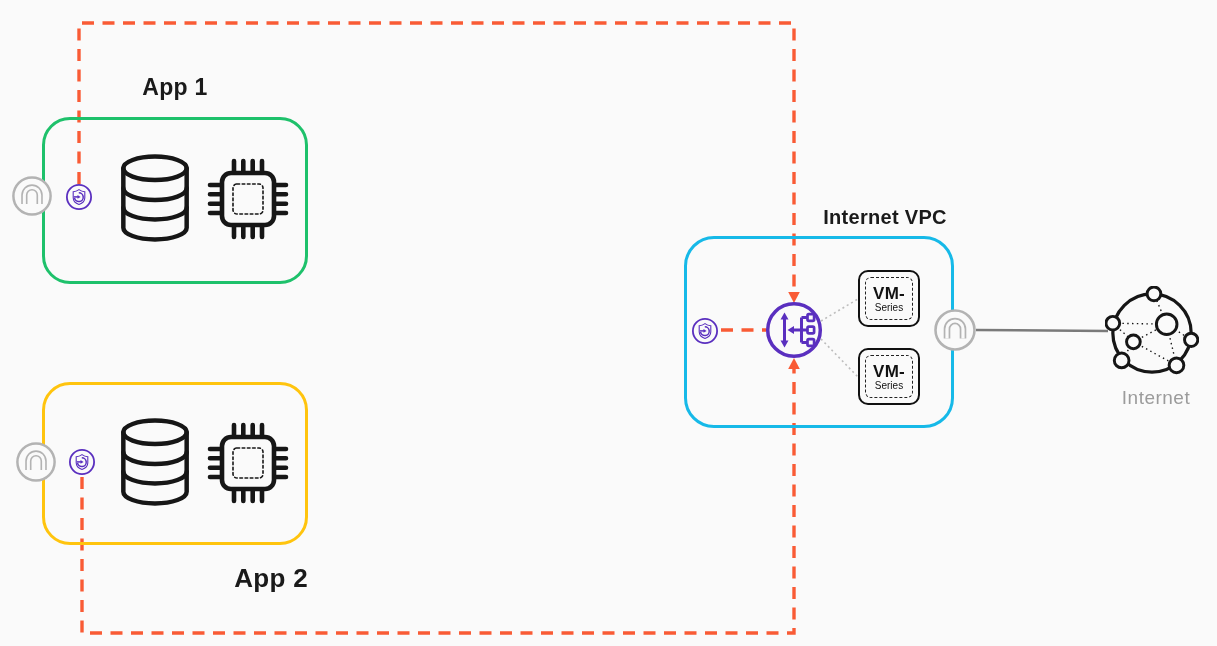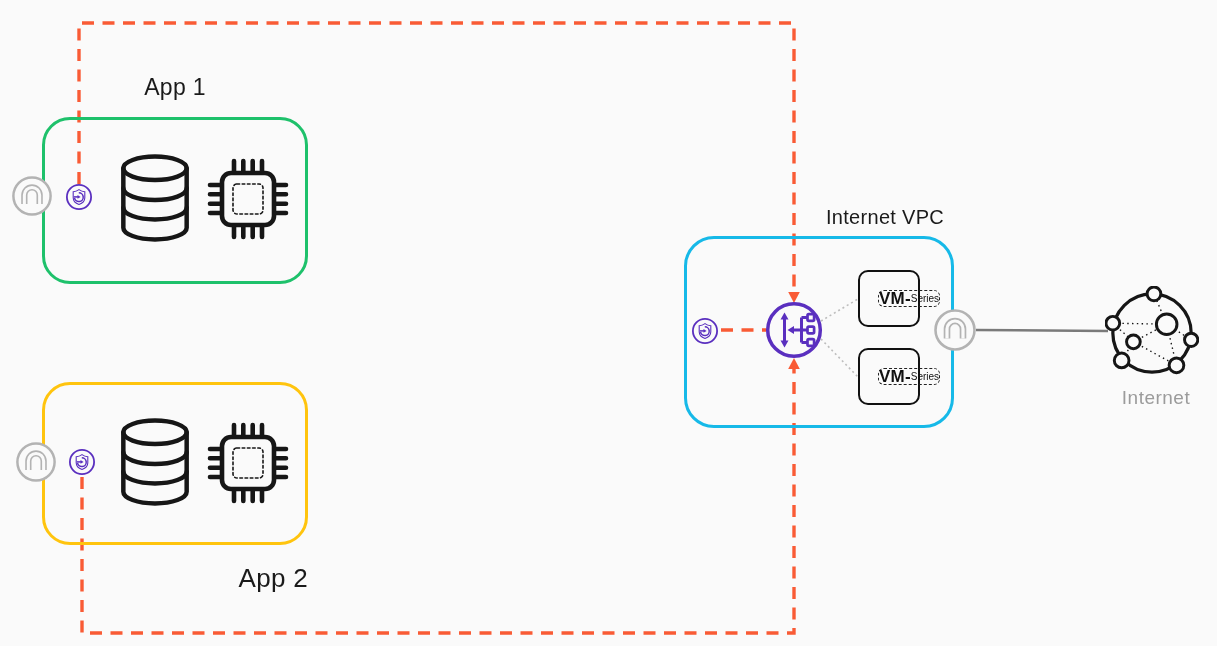--- a/index.html
+++ b/index.html
@@ -17,35 +17,35 @@
   .arrow{fill:var(--red);stroke:none;}
   .dotgray{stroke:#BDBDBD;stroke-width:1.6;fill:none;stroke-dasharray:2 3;}
   .solidgray{stroke:var(--linegray);stroke-width:2.6;fill:none;}
 
   
   .box{position:absolute;background:transparent;box-sizing:border-box;}
   #app1-box{left:42px;top:117px;width:266px;height:167px;border:3px solid var(--green);border-radius:28px;}
   #app2-box{left:42px;top:382px;width:266px;height:163px;border:3px solid var(--yellow);border-radius:28px;}
   #vpc-box{left:684px;top:236px;width:270px;height:192px;border:3px solid var(--cyan);border-radius:30px;}
 
-  .box-title{position:absolute;color:#1A1A1A;font-weight:400;text-align:center;letter-spacing:.3px;}
+  .box-title{position:absolute;color:#1A1A1A;font-weight:700;text-align:center;letter-spacing:.3px;}
   #app1-title{left:42px;top:74px;width:266px;font-size:23px;}
   #app2-title{left:42px;top:563px;width:266px;font-size:26px;text-align:right;}
   #vpc-title{left:744px;top:206px;width:282px;font-size:20px;}
   #internet-label{position:absolute;left:1086px;top:387px;width:140px;text-align:center;
     color:var(--labelgray);font-size:19px;font-weight:400;letter-spacing:.5px;}
 
   .icon{position:absolute;}
 
   
   .vm-box{position:absolute;left:858px;width:62px;height:57px;box-sizing:border-box;
     border:2.5px solid #111;border-radius:10px;background:var(--bg);display:flex;}
   #vm-box-1{top:270px;} #vm-box-2{top:348px;}
-  .vm-inner{flex:1;margin:18px;border:1.5px dashed #222;border-radius:6px;
-    display:flex;flex-direction:row;align-items:center;justify-content:center;color:#111;}
+  .vm-inner{flex:1;margin:5px;border:1.5px dashed #222;border-radius:6px;
+    display:flex;flex-direction:column;align-items:center;justify-content:center;color:#111;}
   .vm-line1{font-size:17px;font-weight:700;line-height:1.0;letter-spacing:.2px;}
   .vm-line2{font-size:10px;font-weight:400;line-height:1.1;}
 
   
   .gw-circle{fill:var(--bg);stroke:var(--gray);stroke-width:2.6;}
   .gw-arch-outer{fill:none;stroke:var(--gray);stroke-width:6.6;}
   .gw-arch-inner{fill:none;stroke:var(--bg);stroke-width:3.2;}
   .ep-stroke{fill:none;stroke:var(--purple);}
   .ep-fill{fill:var(--purple);stroke:none;}
   .gwlb-stroke{fill:none;stroke:var(--purple);}

